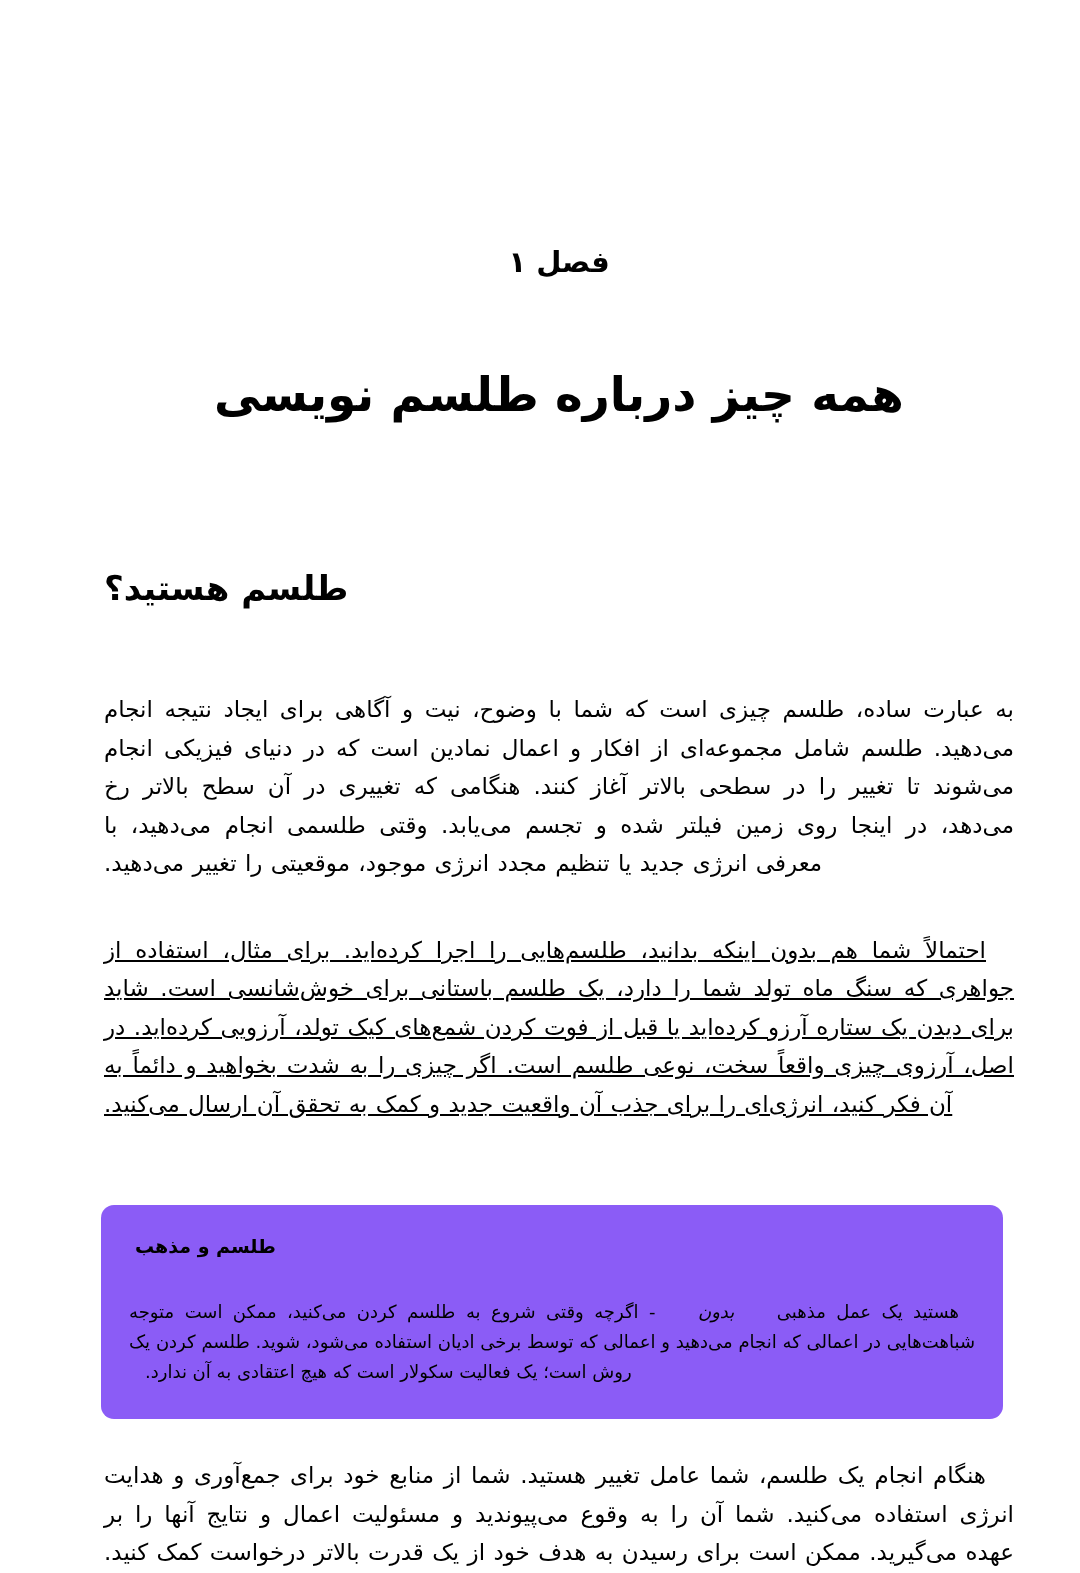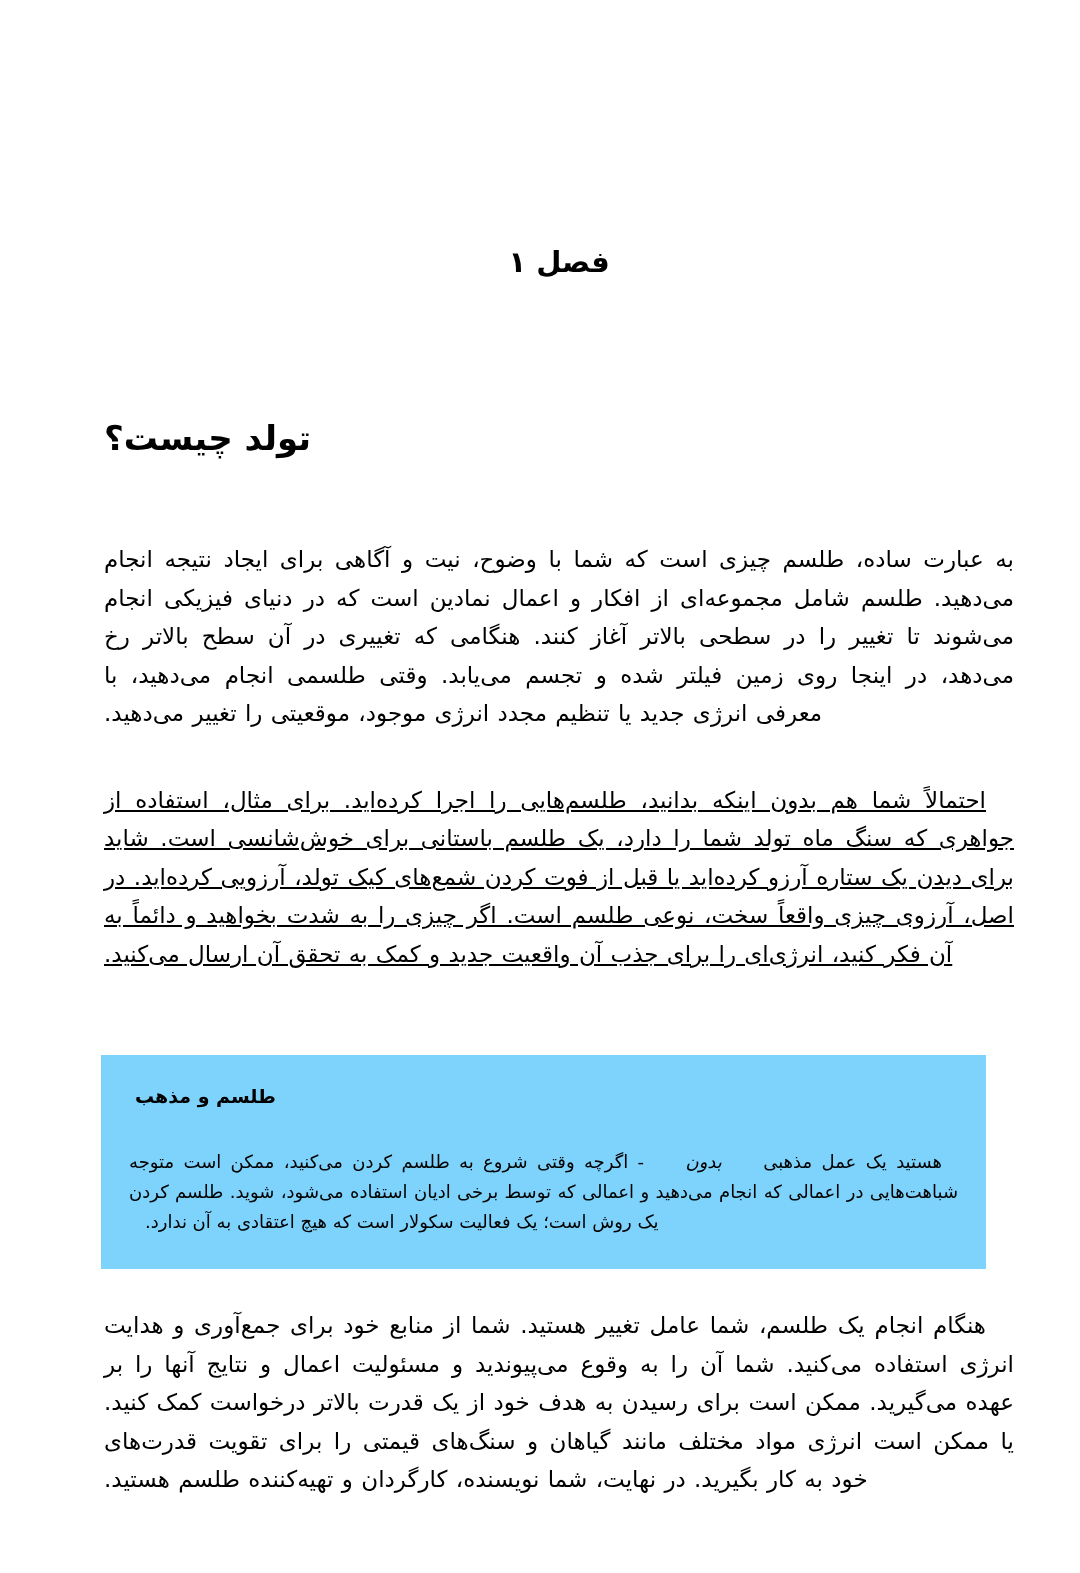--- a/index.html
+++ b/index.html
@@ -55,25 +55,26 @@
     text-align: justify;
     text-align-last: left;
     word-spacing: 1px;
   }
   .par-1 { margin-top: 42px; }
   .par-indent { text-indent: 28px; }
   .par-2 { margin-top: 16px; text-decoration: underline; }
   .par-3 { margin-top: 21px; }
   .callout {
     margin-top: 66px;
-    margin-right: 44px;  
+    margin-right: 27px;  
     margin-left: 13px;
-    background: #7dd3fc;
+    background: #8b5cf6;
     padding: 10px 12px 16px 12px;
     direction: rtl;
+    border-radius: 13px;
   }
   .callout-title {
     direction: rtl;
     text-align: left;
     padding-left: 22px;
     font-size: 19px;
     font-weight: bold;
     line-height: 30px;
     margin-bottom: 4px;
   }
@@ -87,22 +88,23 @@
   .callout-body .em { font-style: italic; }
 </style>
 </head>
 <body>
 
 <div class="page">
   <div class="column">
 
     <div class="chapter-label">فصل ۱</div>
 
+    <h1 class="book-title">همه چیز درباره طلسم نویسی</h1>
 
-    <h2 class="section-heading">تولد چیست؟</h2>
+    <h2 class="section-heading">طلسم هستید؟</h2>
 
     <p class="body-par par-1">به عبارت ساده، طلسم چیزی است که شما با وضوح، نیت و آگاهی برای ایجاد نتیجه انجام می‌دهید. طلسم شامل مجموعه‌ای از افکار و اعمال نمادین است که در دنیای فیزیکی انجام می‌شوند تا تغییر را در سطحی بالاتر آغاز کنند. هنگامی که تغییری در آن سطح بالاتر رخ می‌دهد، در اینجا روی زمین فیلتر شده و تجسم می‌یابد. وقتی طلسمی انجام می‌دهید، با معرفی انرژی جدید یا تنظیم مجدد انرژی موجود، موقعیتی را تغییر می‌دهید.</p>
 
     <p class="body-par par-2 par-indent">احتمالاً شما هم بدون اینکه بدانید، طلسم‌هایی را اجرا کرده‌اید. برای مثال، استفاده از جواهری که سنگ ماه تولد شما را دارد، یک طلسم باستانی برای خوش‌شانسی است. شاید برای دیدن یک ستاره آرزو کرده‌اید یا قبل از فوت کردن شمع‌های کیک تولد، آرزویی کرده‌اید. در اصل، آرزوی چیزی واقعاً سخت، نوعی طلسم است. اگر چیزی را به شدت بخواهید و دائماً به آن فکر کنید، انرژی‌ای را برای جذب آن واقعیت جدید و کمک به تحقق آن ارسال می‌کنید.</p>
 
     <div class="callout">
       <div class="callout-title">طلسم و مذهب</div>
       <div class="callout-body">
         <span>هستید یک عمل مذهبی </span><span class="em">بدون</span><span> - اگرچه وقتی شروع به طلسم کردن می‌کنید، ممکن است متوجه شباهت‌هایی در اعمالی که انجام می‌دهید و اعمالی که توسط برخی ادیان استفاده می‌شود، شوید. طلسم کردن یک روش است؛ یک فعالیت سکولار است که هیچ اعتقادی به آن ندارد.</span>
       </div>

